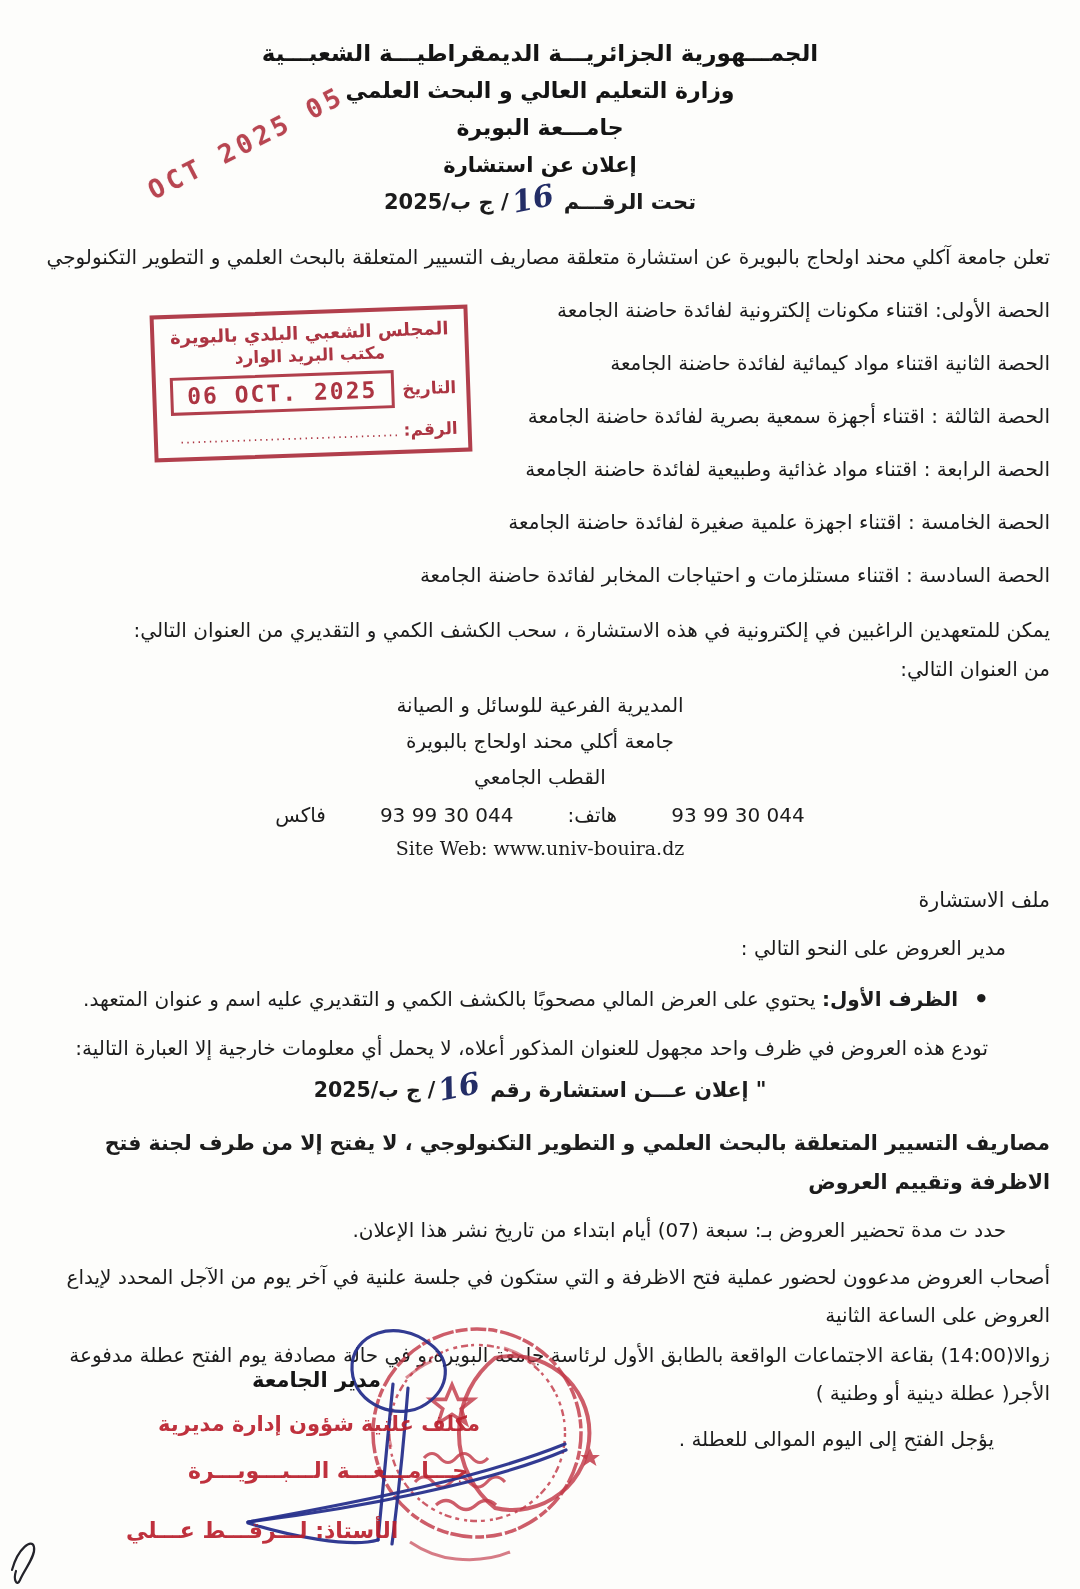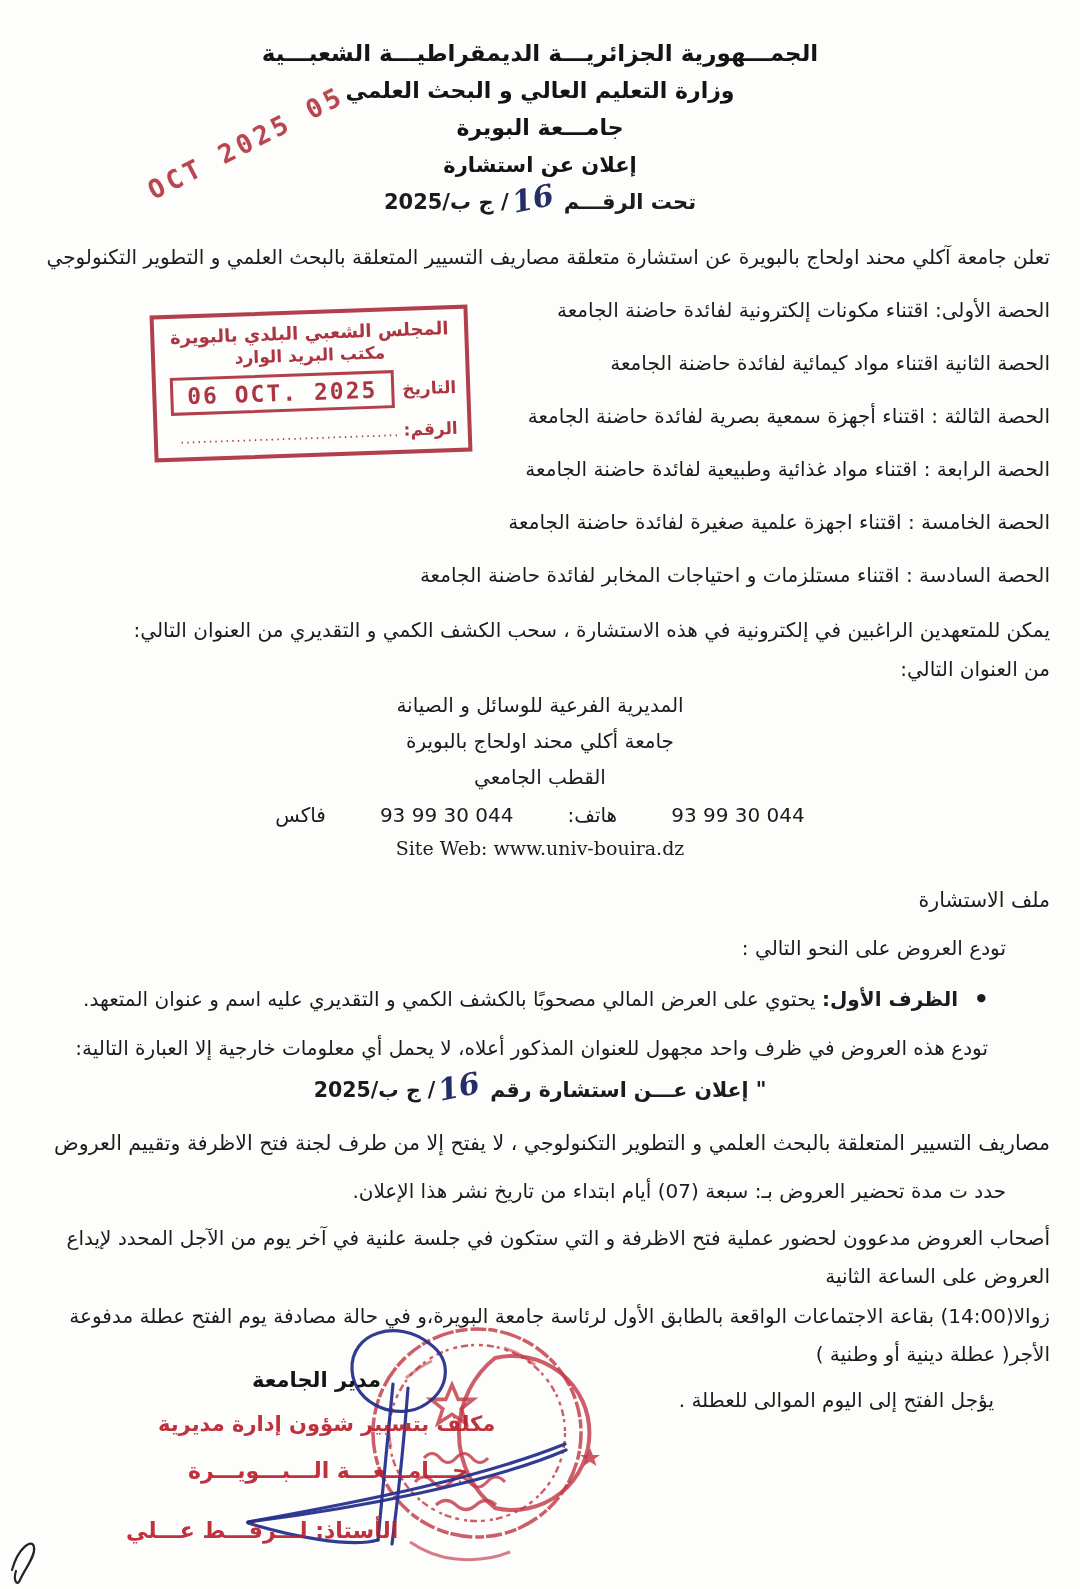--- a/index.html
+++ b/index.html
@@ -35,21 +35,21 @@
   .phone-row span { direction:rtl; unicode-bidi:embed; }
   .web { direction:ltr; font-size:19px; margin-top:10px; font-family:"DejaVu Serif", serif; }
   .sect-title { margin-top:22px; font-size:20.5px; }
   .deposit { margin-top:9px; margin-right:44px; }
   .bullets { list-style:none; margin-top:14px; padding-right:92px; padding-left:20px; }
   .bullets li { position:relative; font-size:20px; line-height:1.85; text-align:right; margin-top:13px; }
   .bullets li::before { content:"●"; position:absolute; right:-28px; top:7px; font-size:11px; }
   .tail-center { text-align:center; padding-left:120px; }
   .single-env { margin-top:11px; margin-right:62px; }
   .quoteline { margin-top:8px; text-align:center; font-size:20.5px; font-weight:bold; }
-  .boldline { margin-top:22px; font-weight:normal; font-size:20.5px; }
+  .boldline { margin-top:22px; font-weight:bold; font-size:20.5px; }
   .prep { margin-top:9px; margin-right:44px; }
   .opening1 { margin-top:9px; }
   .opening2 { margin-top:2px; }
   .opening3 { margin-top:8px; margin-right:56px; }
 
   
   .diag-stamp {
     position:absolute; left:138px; top:128px; transform:rotate(-27deg);
     color:rgba(172,38,52,0.78); font-family:"DejaVu Sans Mono", monospace;
     font-size:26px; font-weight:bold; letter-spacing:4px; white-space:nowrap;
@@ -114,21 +114,21 @@
 
     <div class="phone-row">
       <span>فاكس</span>
       <span>044 30 99 93</span>
       <span>هاتف:</span>
       <span>044 30 99 93</span>
     </div>
     <div class="c web">Site Web: www.univ-bouira.dz</div>
 
     <p class="p sect-title">ملف الاستشارة</p>
-    <p class="p deposit">تودع  العروض على النحو التالي :</p>
+    <p class="p deposit">مدير  العروض على النحو التالي :</p>
 
     <ul class="bullets">
       <li><strong>الظرف الأول:</strong> <span>يحتوي على العرض المالي مصحوبًا بالكشف الكمي و التقديري عليه اسم و عنوان المتعهد.</span></li>
     </ul>
 
     <p class="p single-env">تودع هذه العروض في ظرف واحد مجهول للعنوان المذكور أعلاه، لا يحمل أي معلومات خارجية إلا العبارة التالية:</p>
     <p class="quoteline"><span>" إعلان عـــن استشارة رقم</span> <span class="hw">16</span><span>/ ج ب/2025</span></p>
 
     <p class="p boldline">مصاريف التسيير المتعلقة بالبحث العلمي و التطوير التكنولوجي ،  لا يفتح إلا من طرف لجنة فتح الاظرفة وتقييم العروض</p>
     <p class="p prep">حدد ت مدة تحضير  العروض بـ: سبعة (07) أيام ابتداء من تاريخ نشر هذا الإعلان.</p>
@@ -175,21 +175,21 @@
         <path d="M 202 20 C 170 -6 122 8 124 46 C 126 82 172 98 198 80 C 222 64 224 36 202 20"></path>
         <path d="M 165 60 C 160 112 154 170 150 216"></path>
         <path d="M 180 64 C 176 117 170 174 164 220"></path>
         <path d="M 337 120 C 252 154 142 176 20 198"></path>
         <path d="M 20 198 C 132 184 264 158 338 126"></path>
         <path d="M 150 216 C 122 224 62 212 20 199"></path>
       </g>
     </svg>
 
     <div class="sig-title">مدير الجامعة</div>
-    <div class="sig-red sig-red1">مكلف بتسيير شؤون إدارة مديرية</div>
+    <div class="sig-red sig-red1">مكلف علنية شؤون إدارة مديرية</div>
     <div class="sig-red sig-red2">جـــامـــعـــة الـــبـــويـــرة</div>
     <div class="sig-red sig-red3">الأستاذ: لـــرقـــط عـــلي</div>
   </div>
 
   <svg class="pen-mark" width="44" height="58" viewBox="0 0 44 58">
     <path d="M 8 40 C 14 18 28 8 30 17 C 32 26 20 40 16 50 C 13 57 9 50 12 41" fill="none" stroke="#23232a" stroke-width="2.2" stroke-linecap="round"></path>
   </svg>
 
 </div>
 

